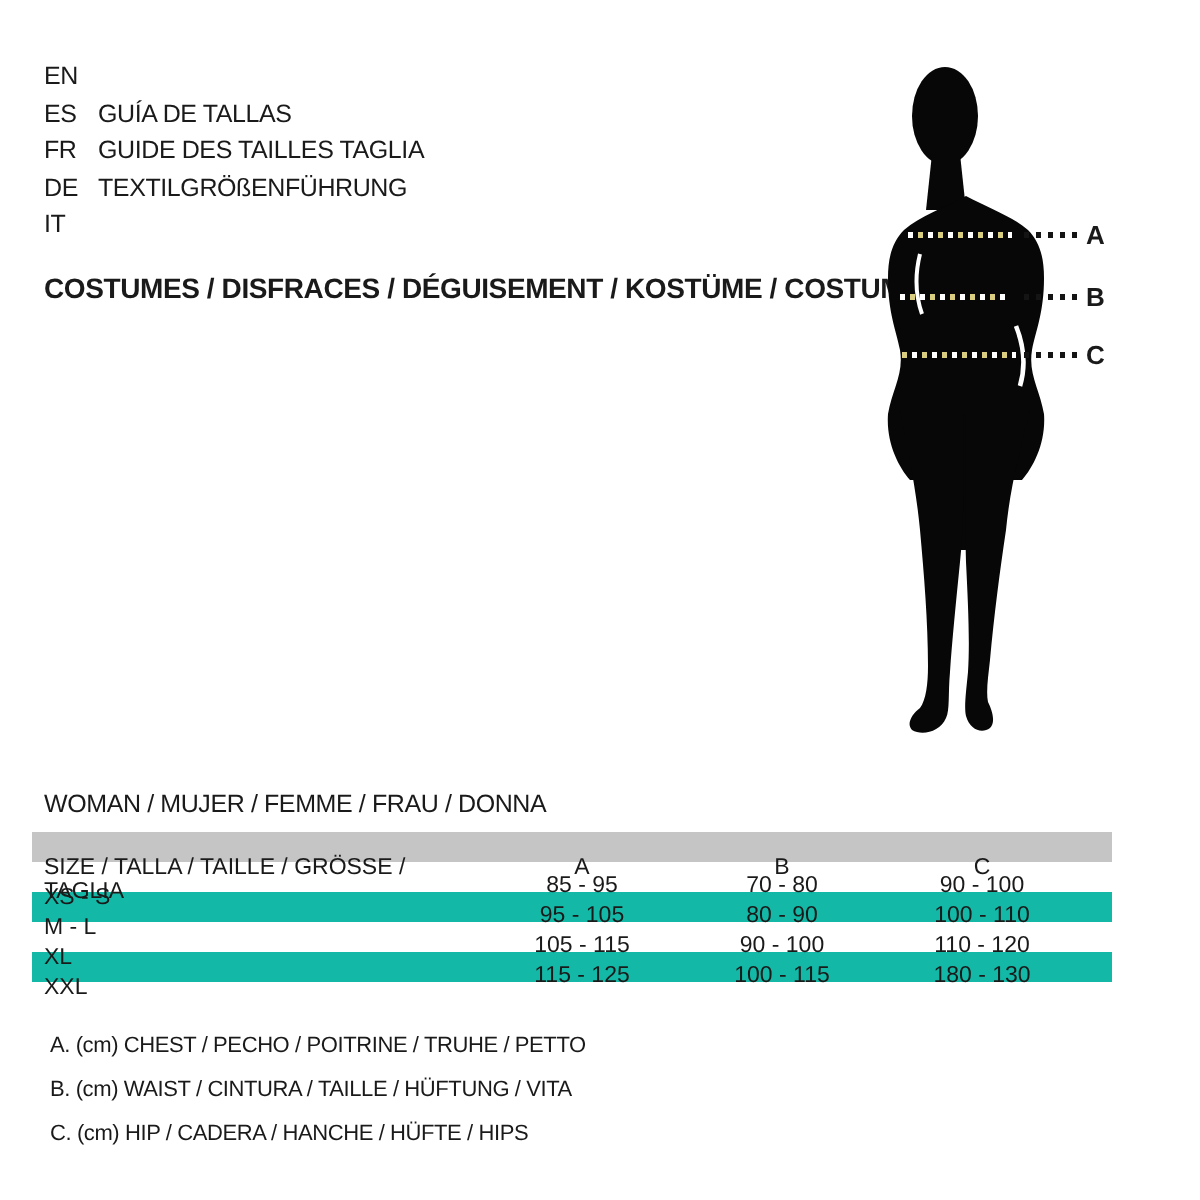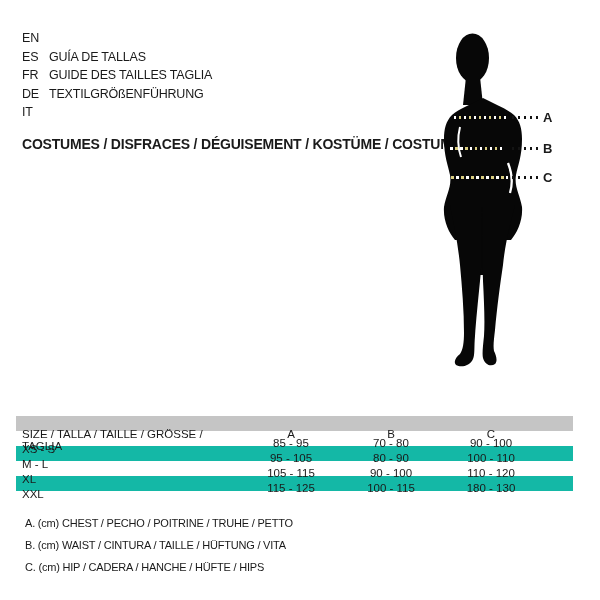--- a/index.html
+++ b/index.html
@@ -1,18 +1,18 @@
 <!DOCTYPE html>
 <html><head>
 <meta charset="utf-8">
 <style>
   html,body{margin:0;padding:0;background:#ffffff;}
   #canvas{
     position:relative;width:556px;height:600px;background:#ffffff;overflow:hidden;
-    font-family:"Liberation Sans", sans-serif;color:#1a1a1a;padding-left:28px;
+    font-family:"Liberation Sans", sans-serif;color:#1a1a1a;
   }
   
   #lang-list{position:absolute;left:22px;top:29px;}
   .lang-row{display:flex;line-height:18.6px;font-size:12.5px;letter-spacing:-0.2px;}
   .lang-code{width:27px;flex:0 0 27px;}
   
   #category-title{
     position:absolute;left:22px;top:136px;font-size:14px;font-weight:bold;letter-spacing:-0.2px;
   }
   
@@ -108,20 +108,21 @@
   <div class="measure-label" style="left:543px;top:110px;">A</div>
 
   <div class="dots-light" style="left:450px;top:147px;width:55px;"></div>
   <div class="dots-dark" style="left:512px;top:147px;width:27px;"></div>
   <div class="measure-label" style="left:543px;top:141px;">B</div>
 
   <div class="dots-light" style="left:446px;top:176px;width:62px;"></div>
   <div class="dots-dark" style="left:512px;top:176px;width:27px;"></div>
   <div class="measure-label" style="left:543px;top:170px;">C</div>
 
+  <div id="table-title">WOMAN / MUJER / FEMME / FRAU / DONNA</div>
 
   <div id="size-table">
     <div class="t-row header">
       <div class="cell-size">SIZE / TALLA / TAILLE / GRÖSSE / TAGLIA</div>
       <div class="cell-val">A</div>
       <div class="cell-val">B</div>
       <div class="cell-val">C</div>
     </div>
     <div class="t-row">
       <div class="cell-size">XS - S</div>

